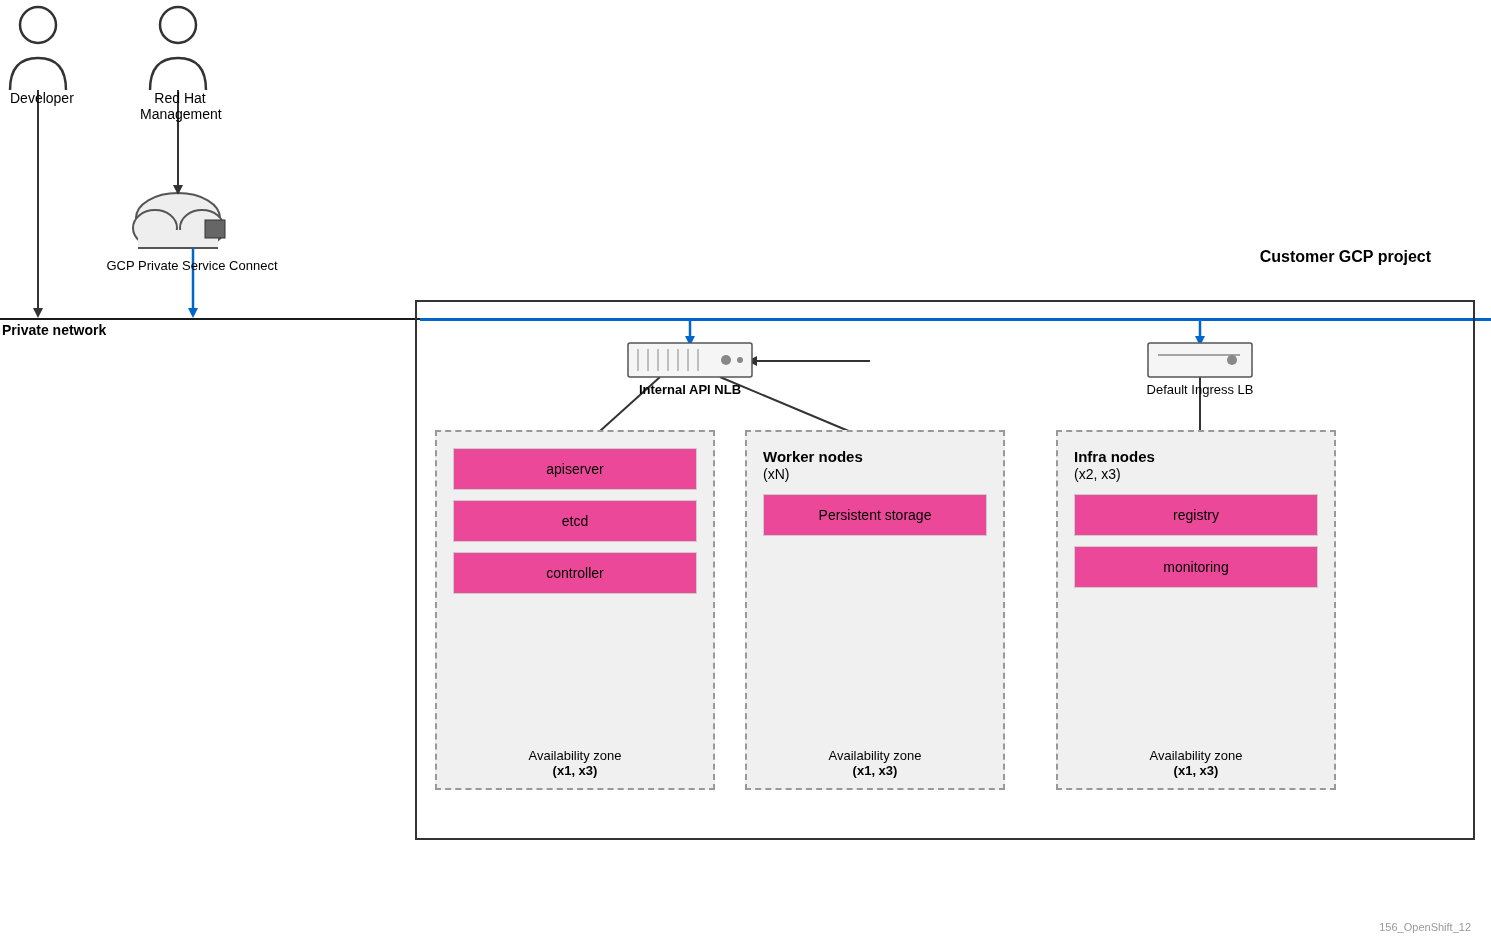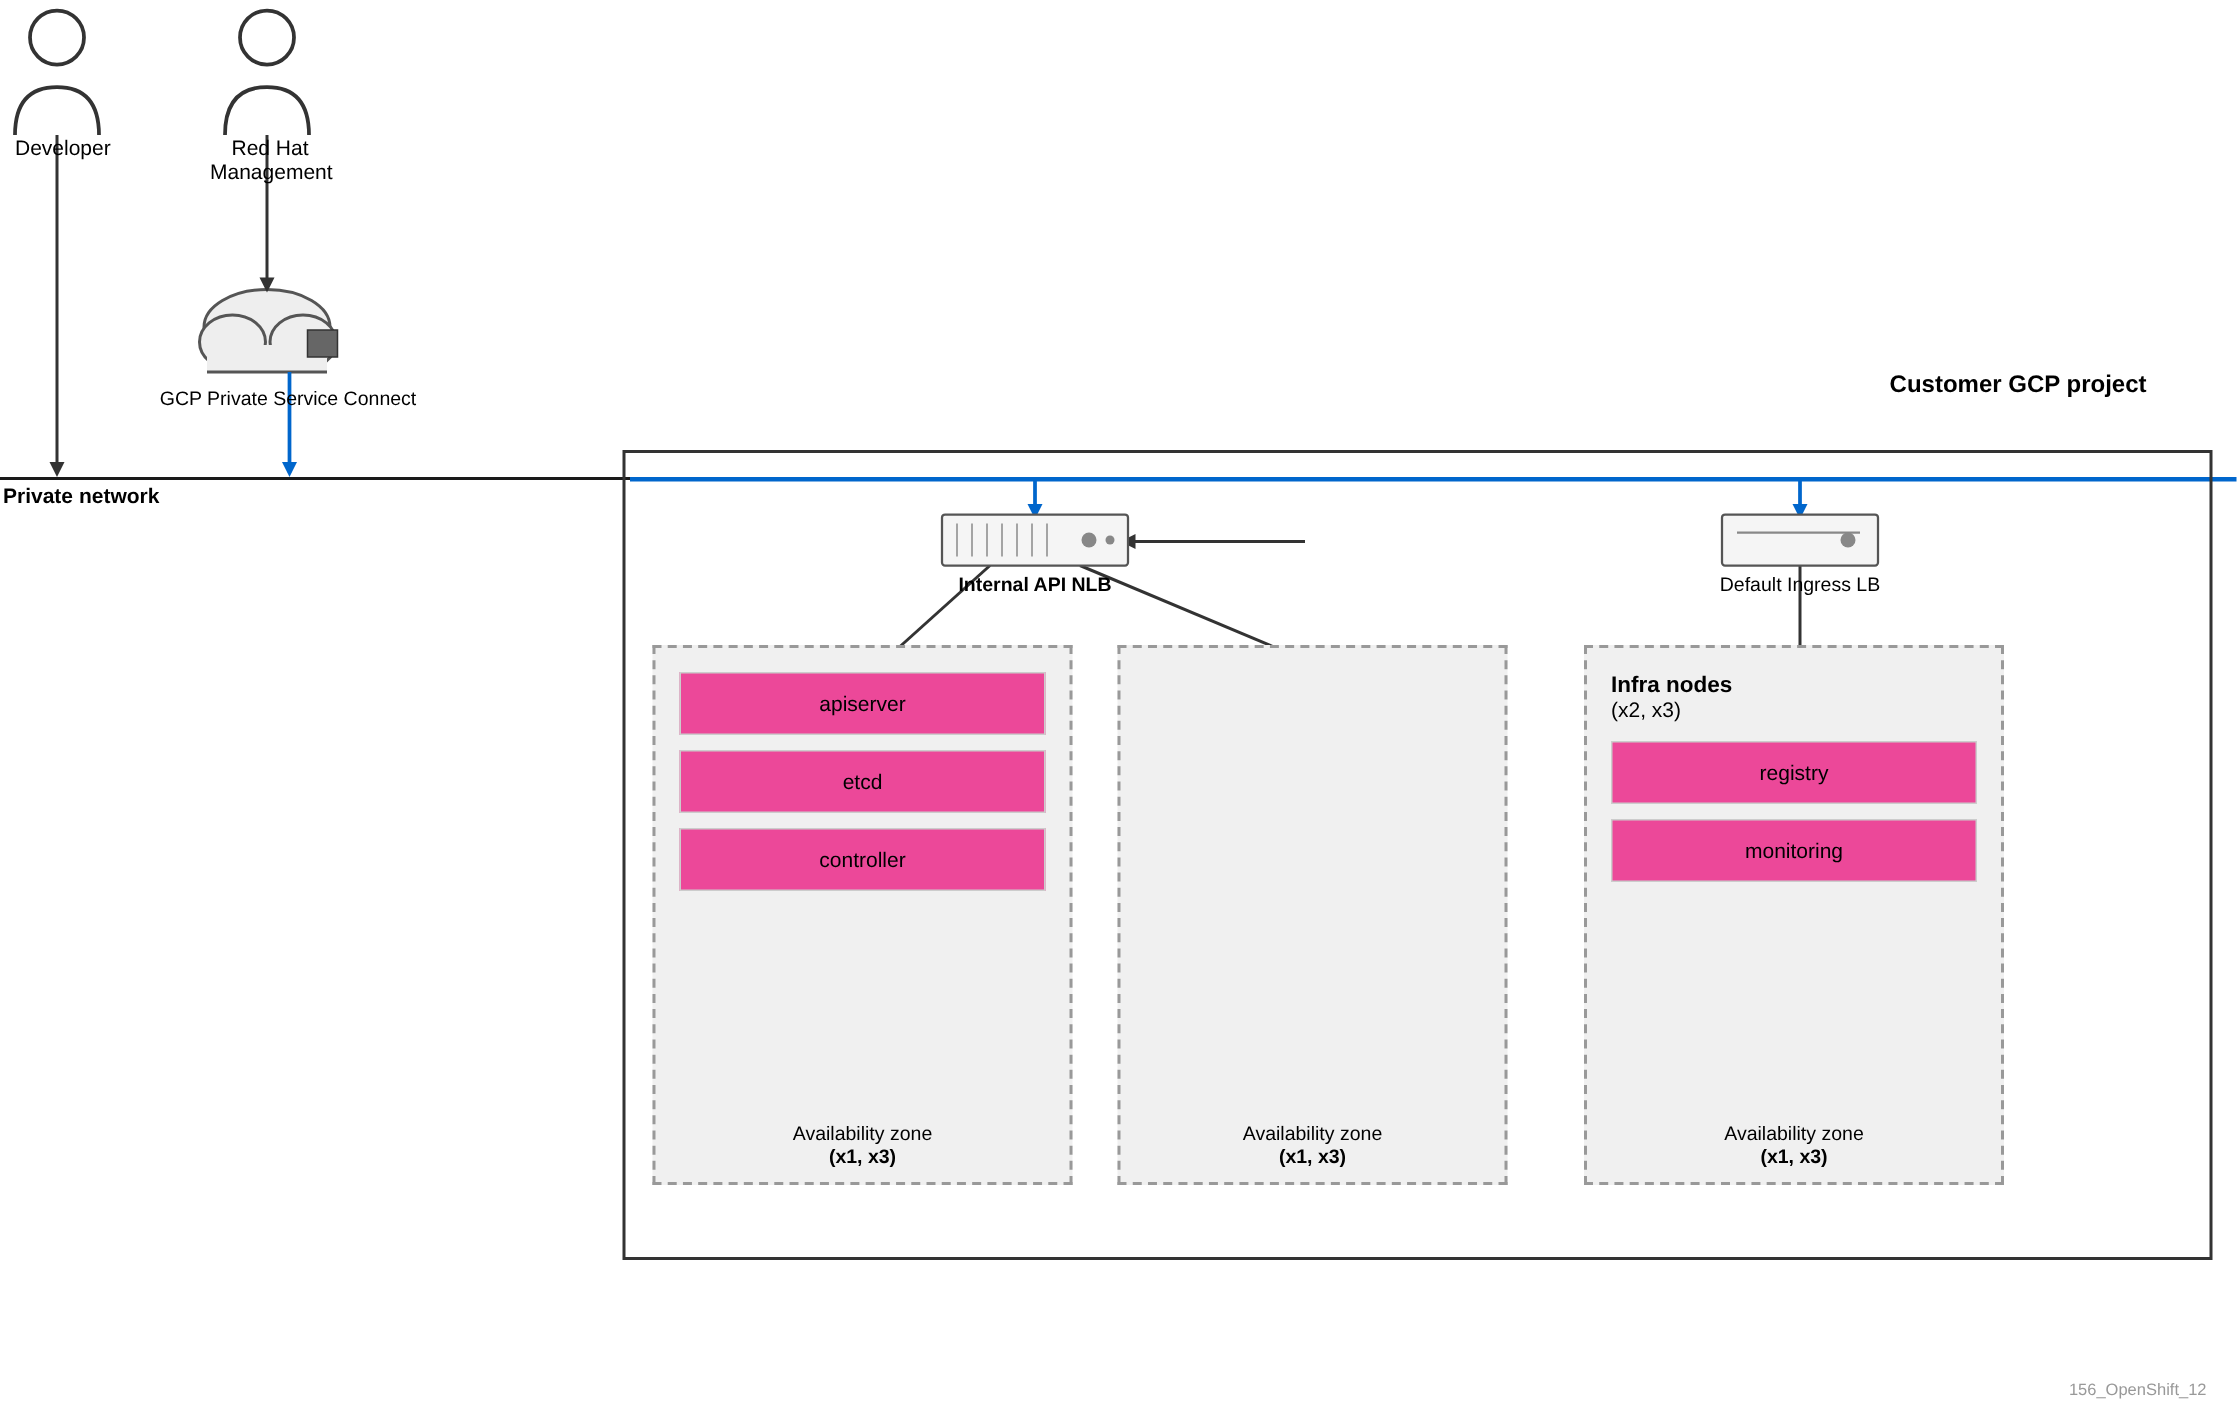--- a/index.html
+++ b/index.html
@@ -206,20 +206,25 @@
     <div class="node-item">etcd</div>
     <div class="node-item">controller</div>
 
     <div style="position:absolute; bottom:10px; left:0; width:100%; text-align:center; font-size:13px;">
       <span>Availability zone</span><br>
       <span style="font-weight:bold;">(x1, x3)</span>
     </div>
   </div>
 
   <div class="node-zone-container" style="left: 745px; width: 260px; height: 360px;">
+    <div class="node-zone-title">
+      <span>Worker nodes</span><br>
+      <span class="node-zone-subtitle">(xN)</span>
+    </div>
+    <div class="node-item">Persistent storage</div>
     <div style="position:absolute; bottom:10px; left:0; width:100%; text-align:center; font-size:13px;">
       <span>Availability zone</span><br>
       <span style="font-weight:bold;">(x1, x3)</span>
     </div>
   </div>
 
   <div class="node-zone-container" style="left: 1040px; width: 280px; height: 360px; margin-left: 16px;">
     <div class="node-zone-title">
       <span>Infra nodes</span><br>
       <span class="node-zone-subtitle">(x2, x3)</span>

